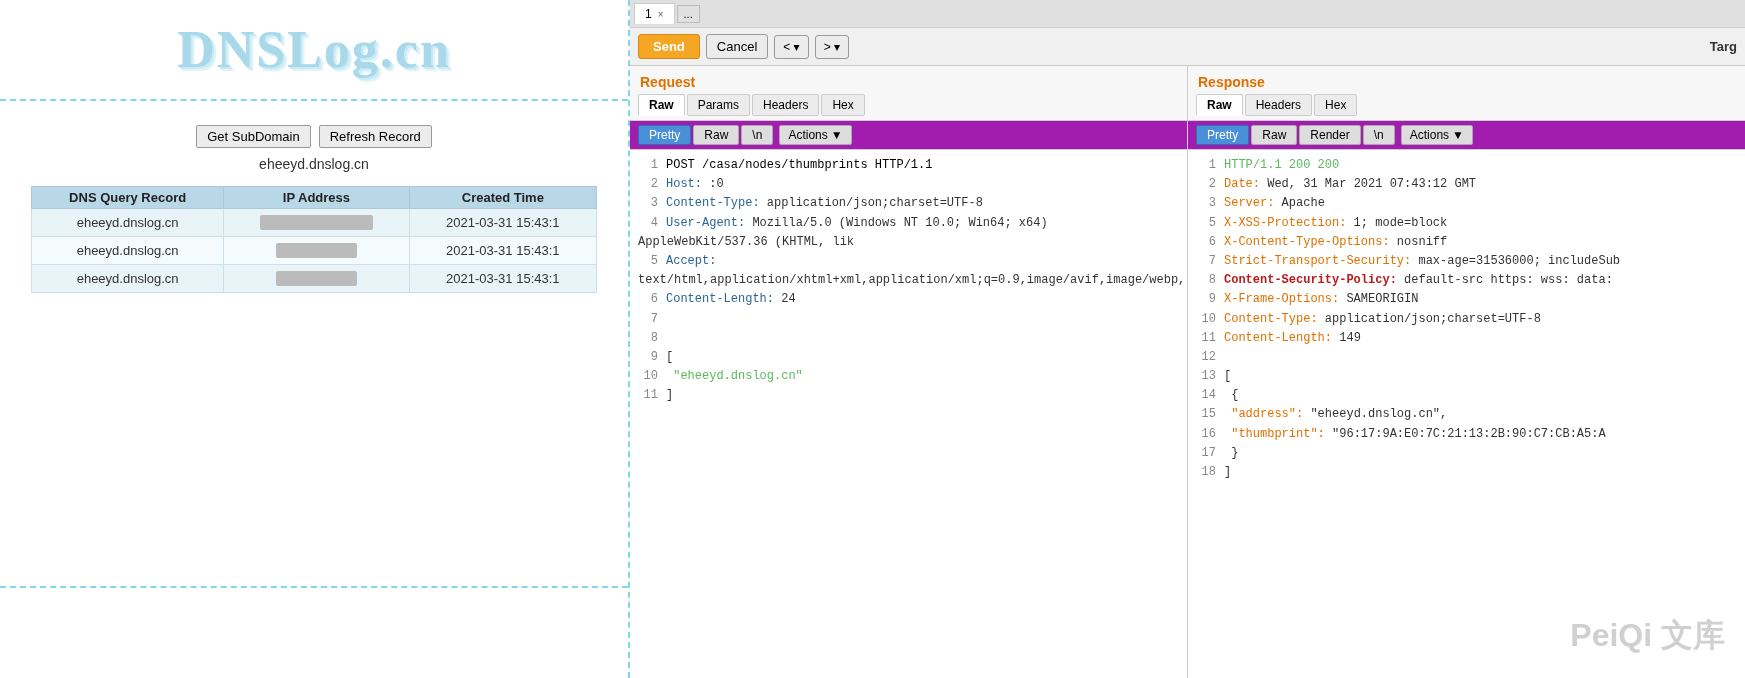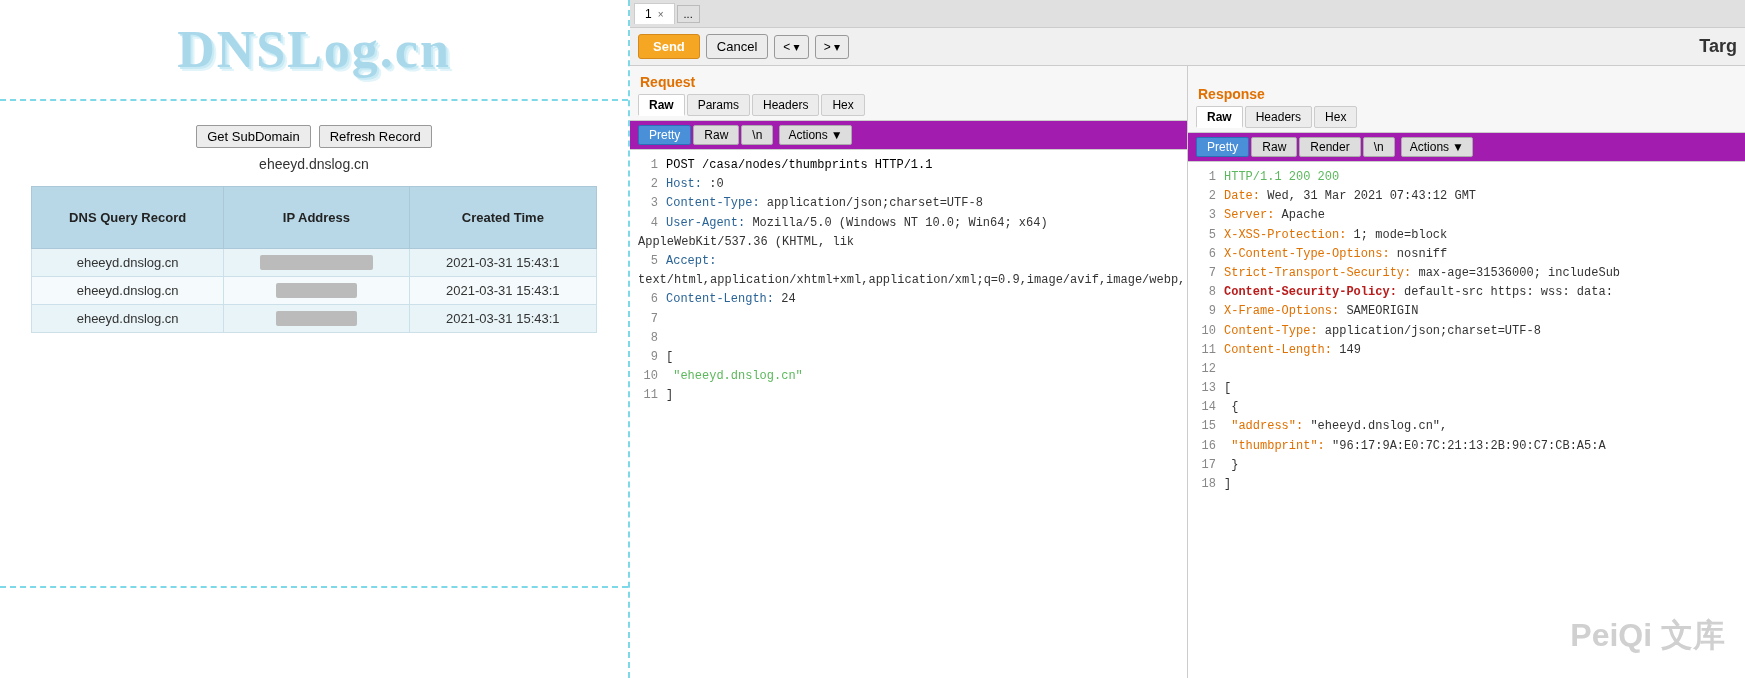--- a/index.html
+++ b/index.html
@@ -55,21 +55,21 @@
     }
     .dns-table {
       width: 90%;
       border-collapse: collapse;
       font-size: 13px;
     }
     .dns-table thead tr {
       background: #b8d8e8;
     }
     .dns-table thead th {
-      padding: 23px 10px;
+      padding: 3px 10px;
       text-align: center;
       font-weight: bold;
       color: #222;
       border: 1px solid #aac8d8;
     }
     .dns-table tbody tr:nth-child(odd) {
       background: #e8f4f8;
     }
     .dns-table tbody tr:nth-child(even) {
       background: #f5fafc;
@@ -167,21 +167,21 @@
     .btn-nav {
       background: #ececec;
       border: 1px solid #999;
       padding: 4px 8px;
       font-size: 12px;
       cursor: pointer;
       border-radius: 3px;
     }
     .target-label {
       margin-left: auto;
-      font-size: 18px;
+      font-size: 13px;
       font-weight: bold;
       color: #333;
     }
     .panels-row {
       display: flex;
       flex: 1;
       overflow: hidden;
     }
     
     .req-panel, .res-panel {
@@ -366,21 +366,21 @@
           <div><span class="line-num">5</span><span style="color: rgb(42, 100, 150);">Accept:</span><span style="color: rgb(51, 51, 51);"> text/html,application/xhtml+xml,application/xml;q=0.9,image/avif,image/webp,</span></div>
           <div><span class="line-num">6</span><span style="color: rgb(42, 100, 150);">Content-Length:</span><span style="color: rgb(51, 51, 51);"> 24</span></div>
           <div><span class="line-num">7</span></div>
           <div><span class="line-num">8</span></div>
           <div><span class="line-num">9</span><span style="color: rgb(51, 51, 51);">[</span></div>
           <div><span class="line-num">10</span><span style="color: rgb(92, 184, 92);">  "eheeyd.dnslog.cn"</span></div>
           <div><span class="line-num">11</span><span style="color: rgb(51, 51, 51);">]</span></div>
         </div>
     </div>
 
-    <div class="res-panel" style="position:relative;margin-top:12px;">
+    <div class="res-panel" style="position:relative;">
       <div class="panel-title" style="color:#e07000;">Response</div>
       <div class="panel-tabs">
         <div class="ptab active">Raw</div>
         <div class="ptab">Headers</div>
         <div class="ptab">Hex</div>
       </div>
       <div class="pretty-tabs">
         <div class="ptab2 active">Pretty</div>
         <div class="ptab2">Raw</div>
         <div class="ptab2">Render</div>

